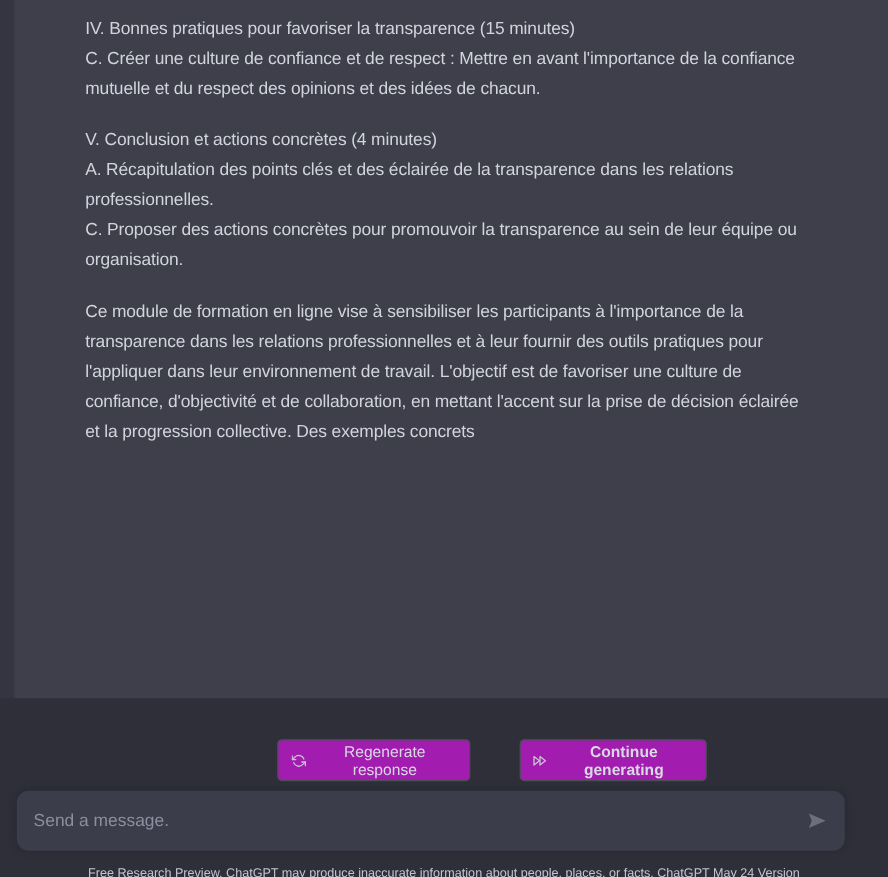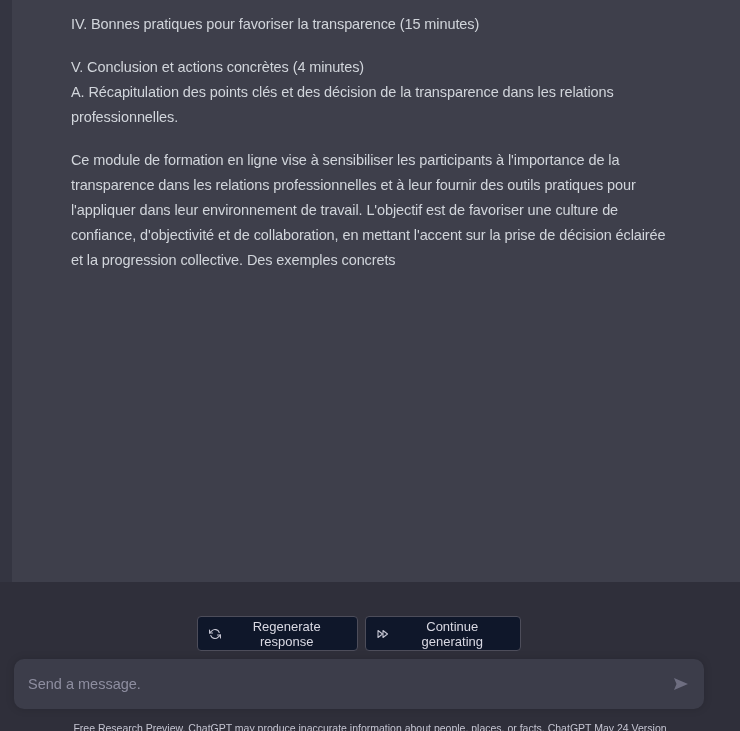--- a/index.html
+++ b/index.html
@@ -42,38 +42,39 @@
       position: absolute;
       top: 616px;
       left: 197px;
       display: flex;
       gap: 7px;
     }
     .action-btn {
       height: 35px;
       border: 1px solid #4d4d5a;
       border-radius: 4px;
-      background: #0f172a;
+      background: #a21caf;
       color: #d9d9e3;
       font-size: 13px;
       display: flex;
       align-items: center;
       padding: 0 11px 0 10px;
       cursor: pointer;
+      margin-left: 34px;
     }
     .action-btn .icon {
       display: inline-flex;
       width: 14px;
       height: 14px;
       margin-right: 6px;
       align-items: center;
       justify-content: center;
     }
     .btn-regen { width: 161px; }
-    .btn-continue { width: 156px; }
+    .btn-continue { width: 156px; font-weight: bold; }
     .composer {
       position: absolute;
       left: 14px;
       top: 659px;
       width: 690px;
       height: 50px;
       background: #40414f;
       background: #3c3d4a;
       border-radius: 10px;
       box-shadow: 0 0 8px rgba(0,0,0,0.15);
@@ -115,24 +116,26 @@
       white-space: nowrap;
     }
   </style>
 </head>
 <body>
 
 <div class="message-area">
   <div class="message-content">
     <div class="para">
       <p>IV. Bonnes pratiques pour favoriser la transparence (15 minutes)</p>
+      <p>C. Créer une culture de confiance et de respect : Mettre en avant l'importance de la confiance mutuelle et du respect des opinions et des idées de chacun.</p>
     </div>
     <div class="para">
       <p>V. Conclusion et actions concrètes (4 minutes)</p>
-      <p>A. Récapitulation des points clés et des décision de la transparence dans les relations professionnelles.</p>
+      <p>A. Récapitulation des points clés et des éclairée de la transparence dans les relations professionnelles.</p>
+      <p>C. Proposer des actions concrètes pour promouvoir la transparence au sein de leur équipe ou organisation.</p>
     </div>
     <div class="para">
       <p>Ce module de formation en ligne vise à sensibiliser les participants à l'importance de la transparence dans les relations professionnelles et à leur fournir des outils pratiques pour l'appliquer dans leur environnement de travail. L'objectif est de favoriser une culture de confiance, d'objectivité et de collaboration, en mettant l'accent sur la prise de décision éclairée et la progression collective. Des exemples concrets</p>
     </div>
   </div>
 </div>
 
 <div class="bottom-area"></div>
 
 <div class="btn-row">

